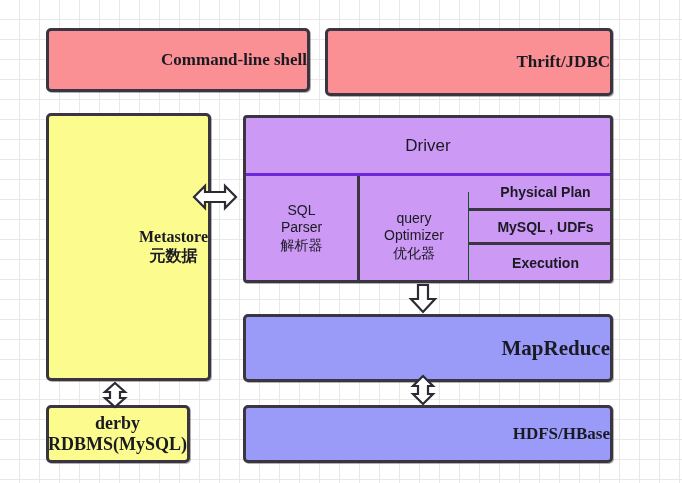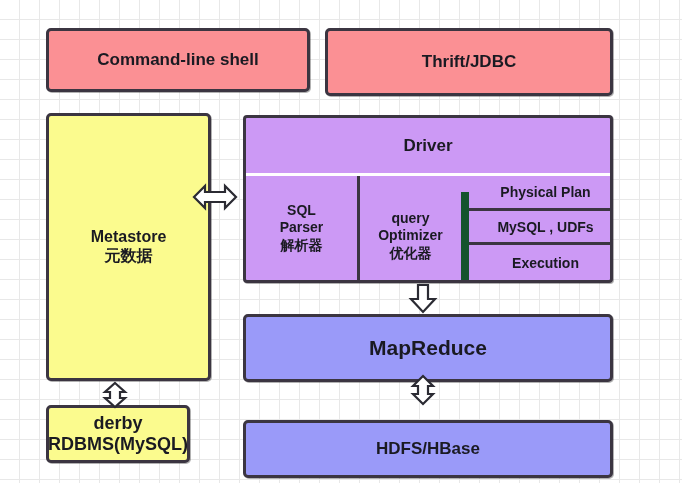--- a/index.html
+++ b/index.html
@@ -26,26 +26,27 @@
     background-position: -1px -1px;
   }
 
   .node {
     position: absolute;
     box-sizing: border-box;
     border: 3px solid #3b3541;
     border-radius: 5px;
     display: flex;
     align-items: center;
-    justify-content: center;
+    justify-content: flex-end;
     text-align: center;
     color: #1a1a22;
     font-weight: bold;
     line-height: 1.18;
     box-shadow: 1px 1px 0 rgba(0,0,0,0.30);
+    font-family: Liberation Serif, serif;
   }
 
   .pink  { background-color: #fb9094; }
   .yellow{ background-color: #fbfb8e; }
   .blue  { background-color: #9a9af9; }
 
   
   #cmdline  { left: 46px;  top: 28px;  width: 264px; height: 64px; font-size: 17px; }
   #thrift   { left: 325px; top: 28px;  width: 288px; height: 68px; font-size: 17px; }
 
@@ -65,53 +66,53 @@
     border-radius: 4px;
     background-color: #cc99f5;
     box-shadow: 1px 1px 0 rgba(0,0,0,0.30);
     display: flex;
     flex-direction: column;
     overflow: hidden;
   }
   #driver-header {
     height: 55px;
     flex: 0 0 55px;
-    border-bottom: 3px solid #ffffff;
+    border-bottom: 3px solid #6d28d9;
     display: flex;
     align-items: center;
     justify-content: center;
     font-size: 17px;
-    font-weight: bold;
+    font-weight: normal;
     color: #1a1a22;
   }
   #driver-body {
     flex: 1 1 auto;
     display: flex;
     flex-direction: row;
   }
   .driver-cell {
     display: flex;
     align-items: center;
     justify-content: center;
     text-align: center;
     font-size: 14px;
-    font-weight: bold;
+    font-weight: normal;
     color: #1a1a22;
     line-height: 1.22;
     box-sizing: border-box;
   }
   #cell-parser {
     width: 114px;
     flex: 0 0 114px;
     border-right: 3px solid #3b3541;
   }
   #cell-optimizer {
     width: 109px;
     flex: 0 0 109px;
-    border-right: 8px solid #14532d;
+    border-right: 1px solid #14532d;
     margin-top: 16px;
   }
   #cell-stack {
     flex: 1 1 auto;
     display: flex;
     flex-direction: column;
   }
   .stack-item {
     flex: 1 1 33.333%;
     display: flex;
@@ -121,21 +122,21 @@
     font-weight: bold;
     color: #1a1a22;
     border-bottom: 3px solid #3b3541;
     box-sizing: border-box;
     padding-left: 12px;
   }
   .stack-item:last-child { border-bottom: none; }
 
   
   #mapreduce { left: 243px; top: 314px; width: 370px; height: 68px; font-size: 21px; }
-  #hdfs      { left: 243px; top: 420px; width: 370px; height: 58px; font-size: 17px; }
+  #hdfs      { left: 243px; top: 405px; width: 370px; height: 58px; font-size: 17px; }
 
   
   .arrow {
     position: absolute;
   }
   .arrow svg { display: block; overflow: visible; }
 
   #arrow-meta-driver { left: 193px; top: 182px; }
   #arrow-driver-mr   { left: 409px; top: 284px; }
   #arrow-mr-hdfs     { left: 411px; top: 375px; }

